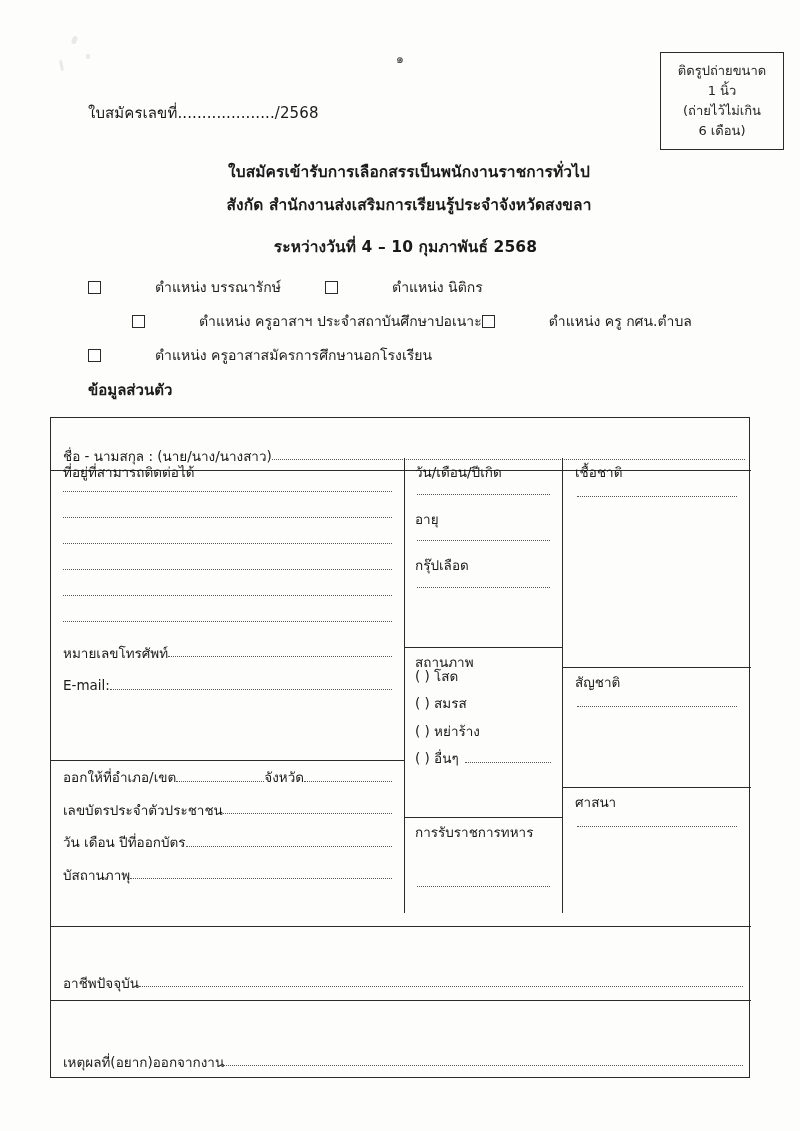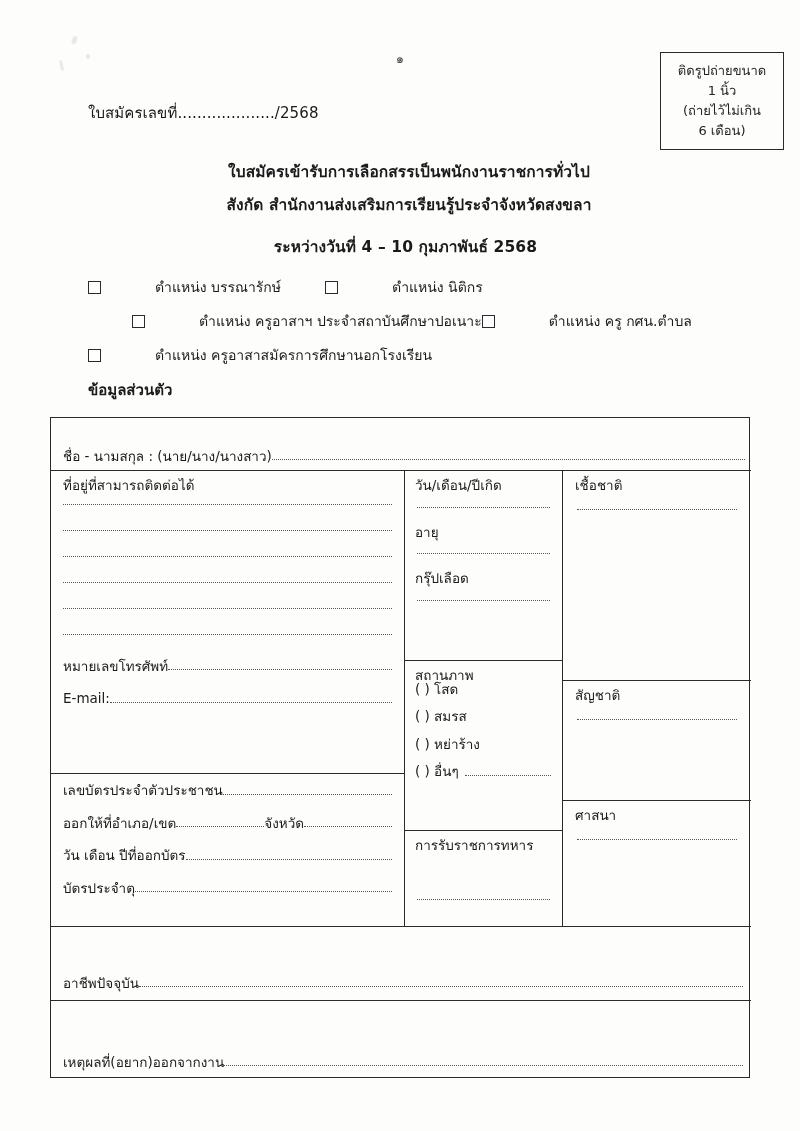--- a/index.html
+++ b/index.html
@@ -94,21 +94,21 @@
   .row-name {
     position: absolute; left: 0; top: 0; width: 700px; height: 53px;
     border-bottom: 1.3px solid #2a2a2a;
     display: flex; align-items: flex-end;
     padding: 0 6px 7px 12px;
   }
   .row-name .label { white-space: nowrap; }
 
   
   .band {
-    position: absolute; left: 0; top: 53px; width: 700px; height: 455px;
+    position: absolute; left: 0; top: 40px; width: 700px; height: 455px;
   }
   .col-left {
     position: absolute; left: 0; top: 0; width: 354px; height: 455px;
     border-right: 1.3px solid #2a2a2a;
   }
   .col-mid {
     position: absolute; left: 354px; top: 0; width: 158px; height: 455px;
     border-right: 1.3px solid #2a2a2a;
   }
   .col-right {
@@ -229,35 +229,35 @@
             <span class="cell-text lbl">หมายเลขโทรศัพท์</span>
             <span class="dline"></span>
           </div>
           <div class="field-row">
             <span class="cell-text lbl">E-mail:</span>
             <span class="dline"></span>
           </div>
         </div>
         <div class="sub-b">
           <div class="field-row">
+            <span class="cell-text lbl">ออกให้ที่อำเภอ/เขต</span>
+            <span class="dline"></span>
+            <span class="cell-text lbl">จังหวัด</span>
+            <span class="dline"></span>
+          </div>
+          <div class="field-row">
             <span class="cell-text lbl">เลขบัตรประจำตัวประชาชน</span>
             <span class="dline"></span>
           </div>
           <div class="field-row">
-            <span class="cell-text lbl">ออกให้ที่อำเภอ/เขต</span>
-            <span class="dline"></span>
-            <span class="cell-text lbl">จังหวัด</span>
-            <span class="dline"></span>
-          </div>
-          <div class="field-row">
             <span class="cell-text lbl">วัน เดือน ปีที่ออกบัตร</span>
             <span class="dline"></span>
           </div>
           <div class="field-row">
-            <span class="cell-text lbl">บัตรประจำตุ</span>
+            <span class="cell-text lbl">บัสถานภาพุ</span>
             <span class="dline"></span>
           </div>
         </div>
       </div>
 
       <div class="col-mid">
         <div class="mid-a">
           <div class="cell-text mid-field">วัน/เดือน/ปีเกิด</div>
           <div class="mid-dots"></div>
           <div class="cell-text mid-field">อายุ</div>

